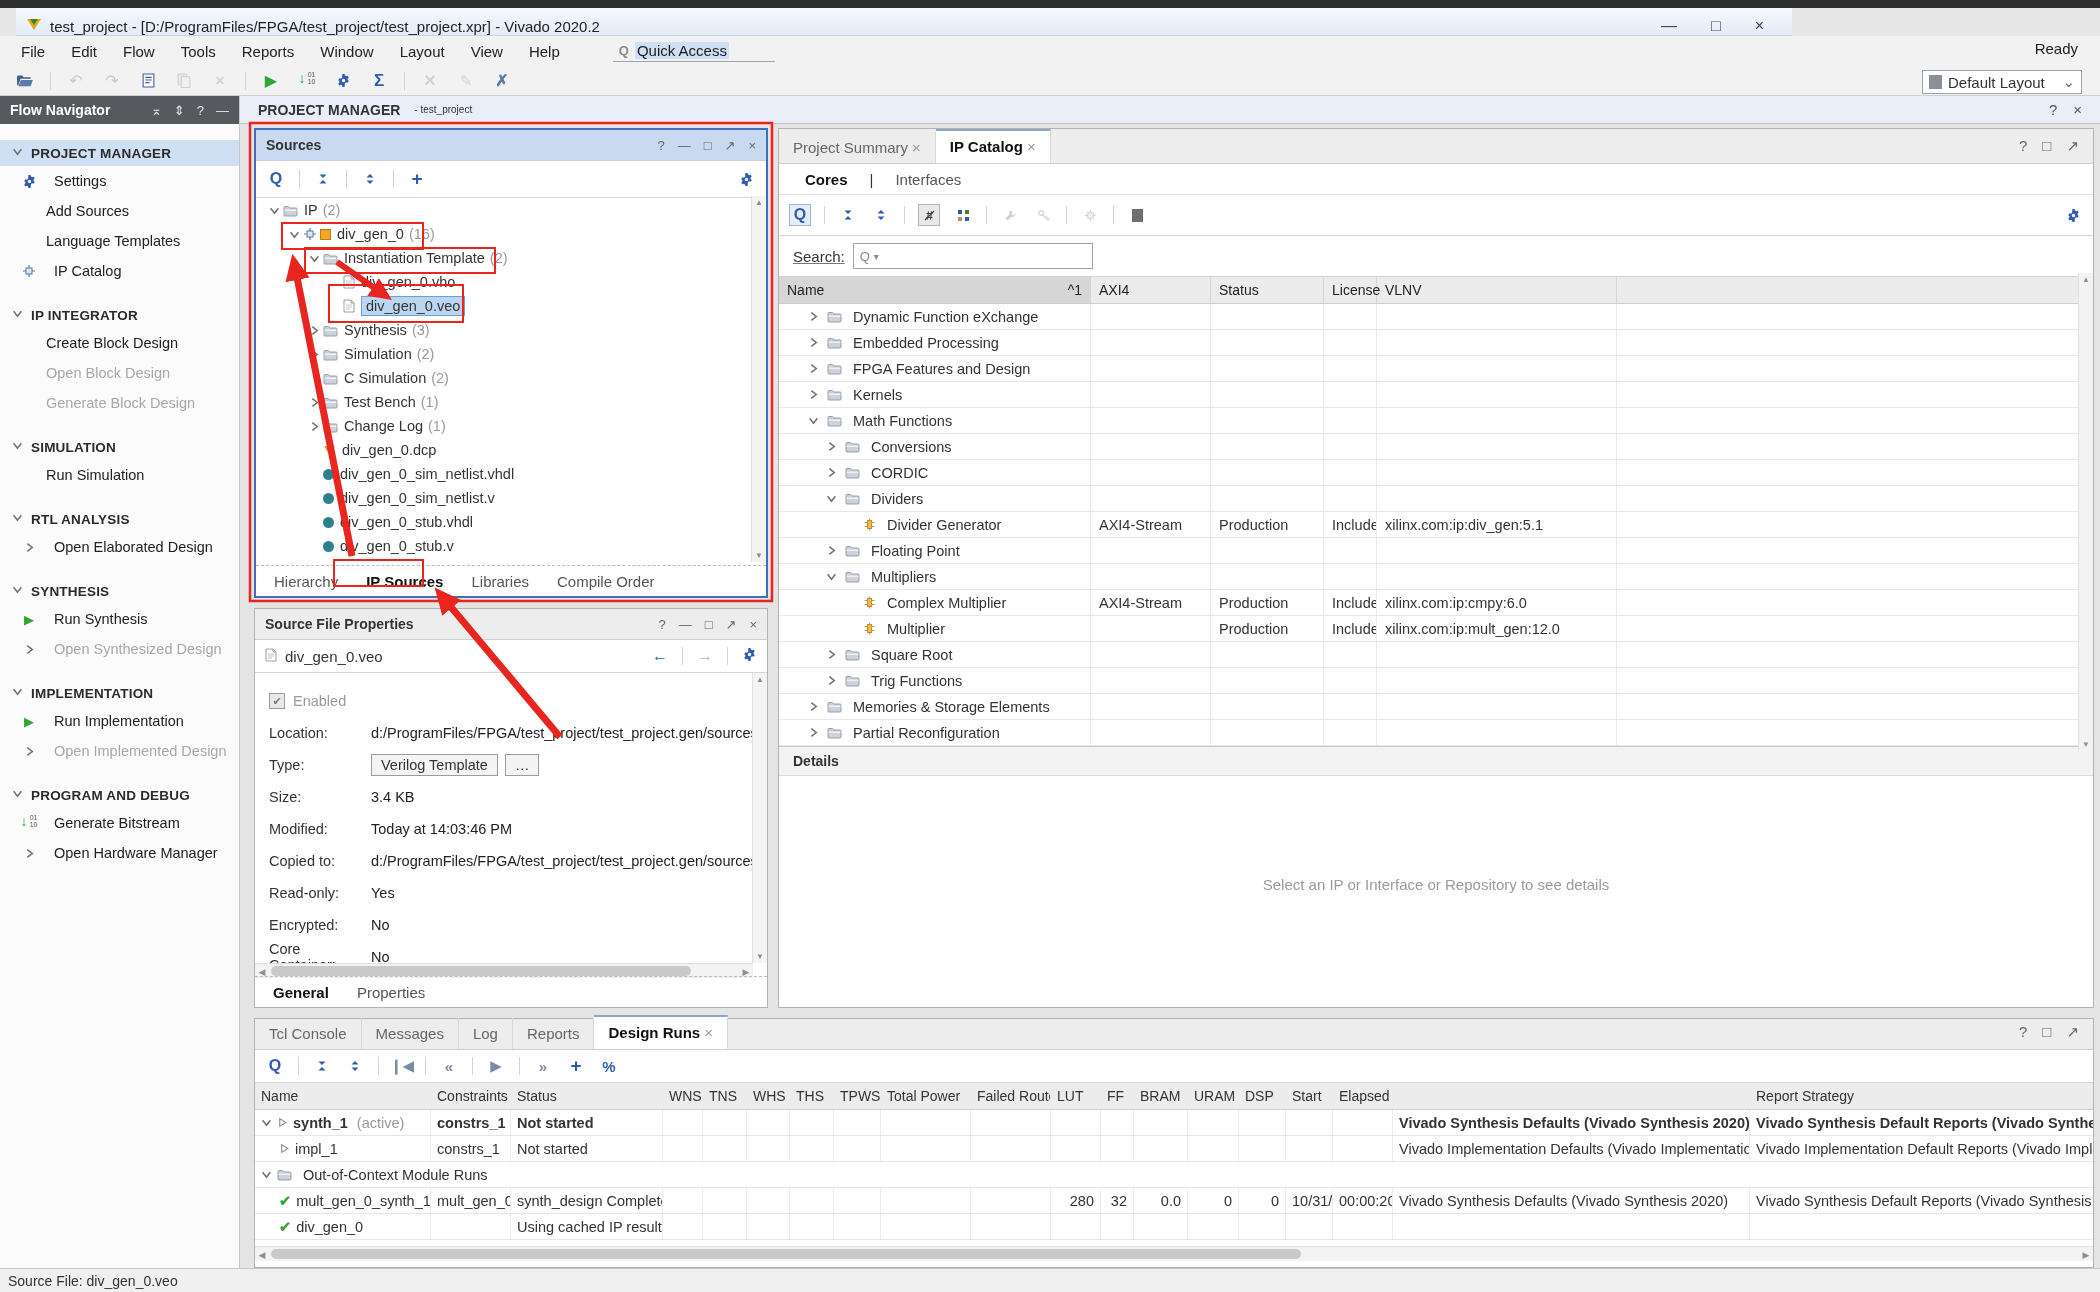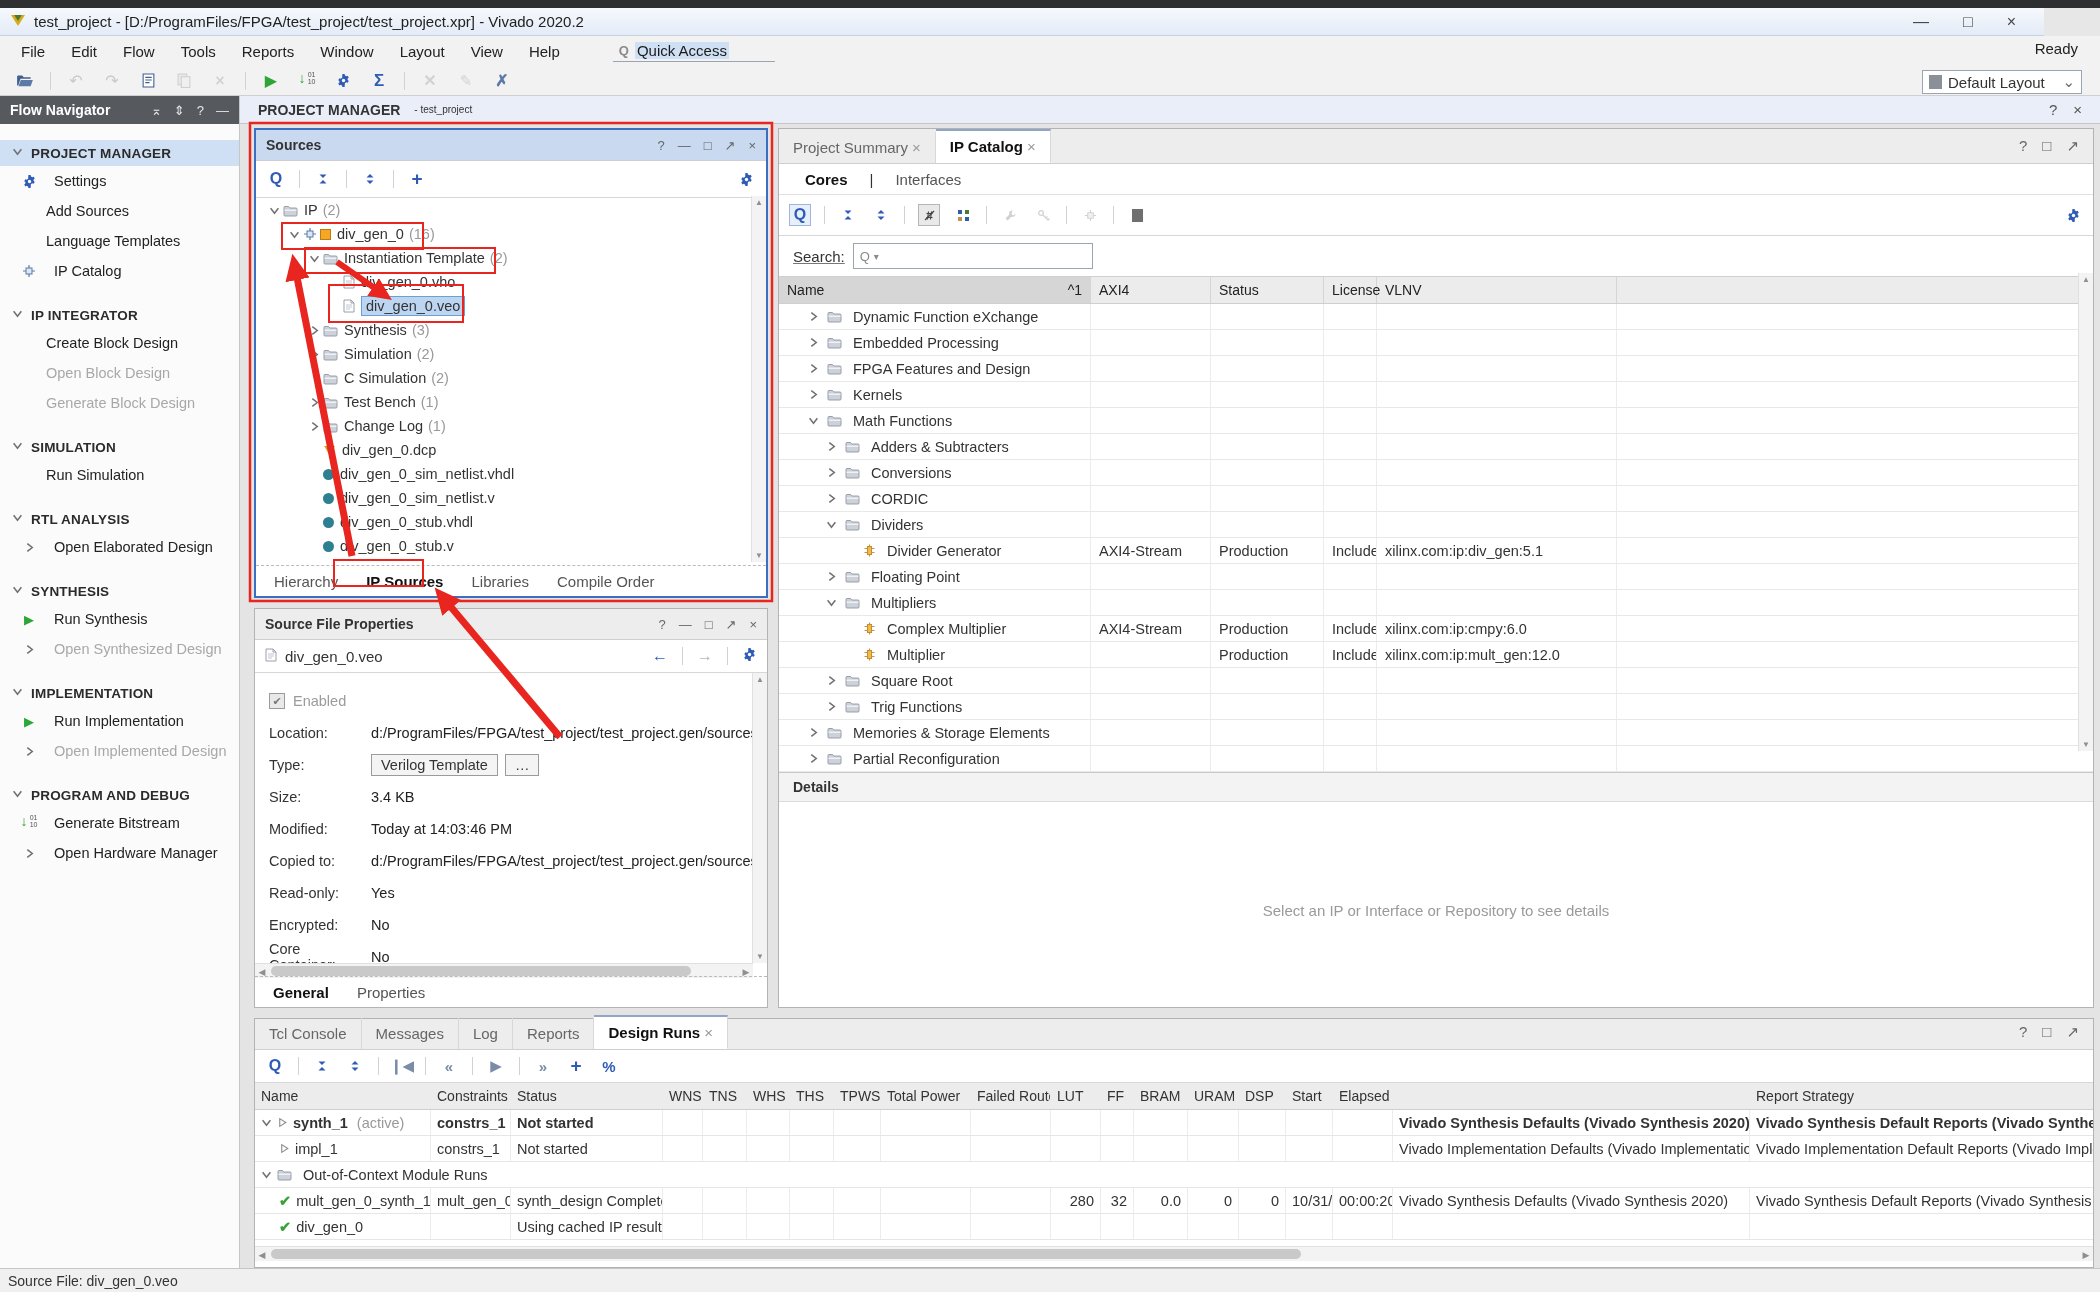--- a/index.html
+++ b/index.html
@@ -1,22 +1,22 @@
 <!DOCTYPE html>
 <html><head>
 <meta charset="utf-8">
 <style>
   html,body{margin:0;padding:0}
   body{width:2100px;height:1292px;position:relative;font-family:"Liberation Sans",sans-serif;
        font-size:15px;color:#333;background:#e7e7e7;overflow:hidden}
   .abs{position:absolute}
   
   .top-strip{left:0;top:0;width:2100px;height:8px;background:#2e2f31}
-  .titlebar{left:0;top:8px;width:2044px;height:28px;background:linear-gradient(#f6f9fd,#e3ebf7);
-            border-bottom:1px solid #c9d2df;display:flex;align-items:center;padding:0 10px;box-sizing:border-box}
+  .titlebar{left:16px;top:8px;width:1776px;height:28px;background:linear-gradient(#f6f9fd,#e3ebf7);
+            border-bottom:1px solid #c9d2df;display:flex;align-items:flex-end;padding:0 10px;box-sizing:border-box}
   .title-text{margin-left:8px;color:#222;font-size:15px}
   .win-btns{margin-left:auto;display:flex;gap:34px;color:#444;font-size:16px;padding-right:18px}
   .menubar{left:0;top:36px;width:2100px;height:30px;background:#f2f2f2;display:flex;align-items:center;
            padding-left:8px;box-sizing:border-box}
   .menu-item{padding:4px 13px;color:#222}
   .quick-access{display:flex;align-items:center;margin-left:40px;border-bottom:1px solid #9aa4b2;
                 padding:2px 6px;width:150px;gap:6px}
   .qa-text{background:#cfe0f5;padding:0 2px;color:#1a1a1a}
   .ready{position:absolute;right:22px;top:40px;color:#222}
   .toolbar{left:0;top:66px;width:2100px;height:30px;background:#f2f2f2;border-bottom:1px solid #cfcfcf;
@@ -918,41 +918,20 @@
             <svg width="11" height="11" viewBox="0 0 10 10">
               <path d="M3 1.5 L7.5 5 L3 8.5" fill="none" stroke="#707070" stroke-width="1.4"></path>
             </svg>
           </span>
           <span class="t-ic">
             <svg width="15" height="13" viewBox="0 0 15 13">
               <path d="M1 3.5 Q1 2.5 2 2.5 L5.5 2.5 L6.8 4 L13 4 Q14 4 14 5 L14 11 Q14 12 13 12 L2 12 Q1 12 1 11 Z" fill="#cdd2da" stroke="#8f96a3" stroke-width="0.9"></path>
               <path d="M1.5 6.2 L13.5 6.2" stroke="#fff" stroke-width="1"></path>
             </svg>
           </span>
-          <span>Adders &amp; Subtracters</span>
-        </span>
-        <span class="ip-cell" style="width: 120px; flex: 0 0 auto;"></span>
-        <span class="ip-cell" style="width: 113px; flex: 0 0 auto;"></span>
-        <span class="ip-cell" style="width: 53px; flex: 0 0 auto;"></span>
-        <span class="ip-cell" style="width: 240px; flex: 0 0 auto;"></span>
-        <span class="ip-cell" style="flex: 1 1 0%; border-right: none;"></span>
-      </div>
-      <div class="ip-row">
-        <span class="ip-cell ip-name" style="width: 312px; flex: 0 0 auto; padding-left: 44px;">
-          <span class="t-exp">
-            <svg width="11" height="11" viewBox="0 0 10 10">
-              <path d="M3 1.5 L7.5 5 L3 8.5" fill="none" stroke="#707070" stroke-width="1.4"></path>
-            </svg>
-          </span>
-          <span class="t-ic">
-            <svg width="15" height="13" viewBox="0 0 15 13">
-              <path d="M1 3.5 Q1 2.5 2 2.5 L5.5 2.5 L6.8 4 L13 4 Q14 4 14 5 L14 11 Q14 12 13 12 L2 12 Q1 12 1 11 Z" fill="#cdd2da" stroke="#8f96a3" stroke-width="0.9"></path>
-              <path d="M1.5 6.2 L13.5 6.2" stroke="#fff" stroke-width="1"></path>
-            </svg>
-          </span>
           <span>Conversions</span>
         </span>
         <span class="ip-cell" style="width: 120px; flex: 0 0 auto;"></span>
         <span class="ip-cell" style="width: 113px; flex: 0 0 auto;"></span>
         <span class="ip-cell" style="width: 53px; flex: 0 0 auto;"></span>
         <span class="ip-cell" style="width: 240px; flex: 0 0 auto;"></span>
         <span class="ip-cell" style="flex: 1 1 0%; border-right: none;"></span>
       </div>
       <div class="ip-row">
         <span class="ip-cell ip-name" style="width: 312px; flex: 0 0 auto; padding-left: 44px;">

